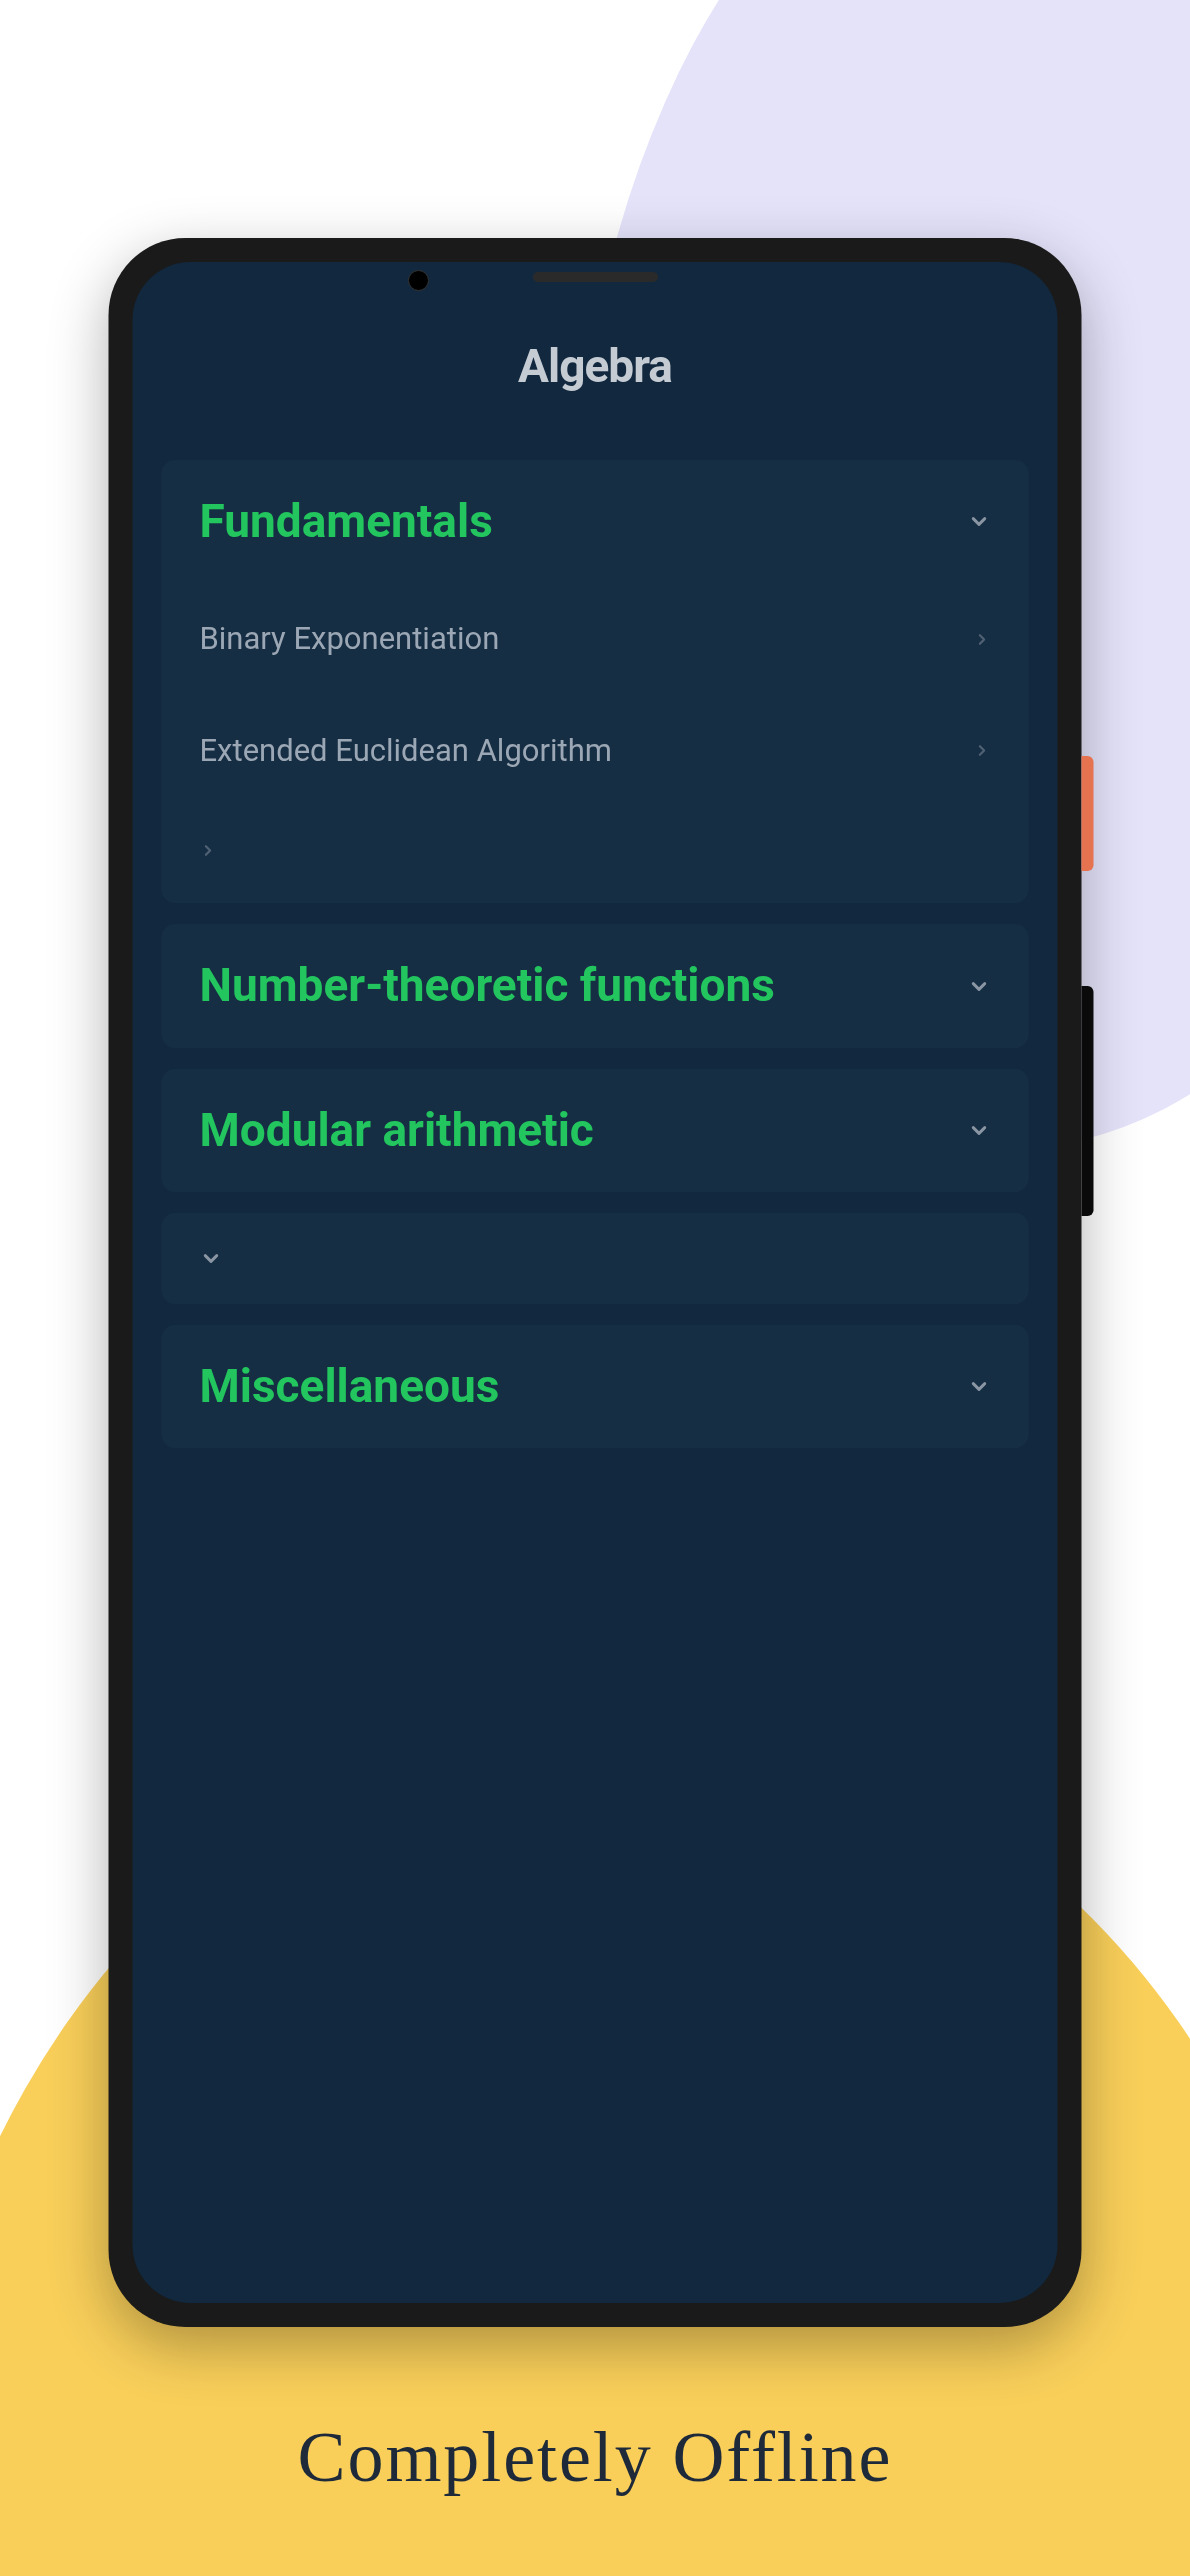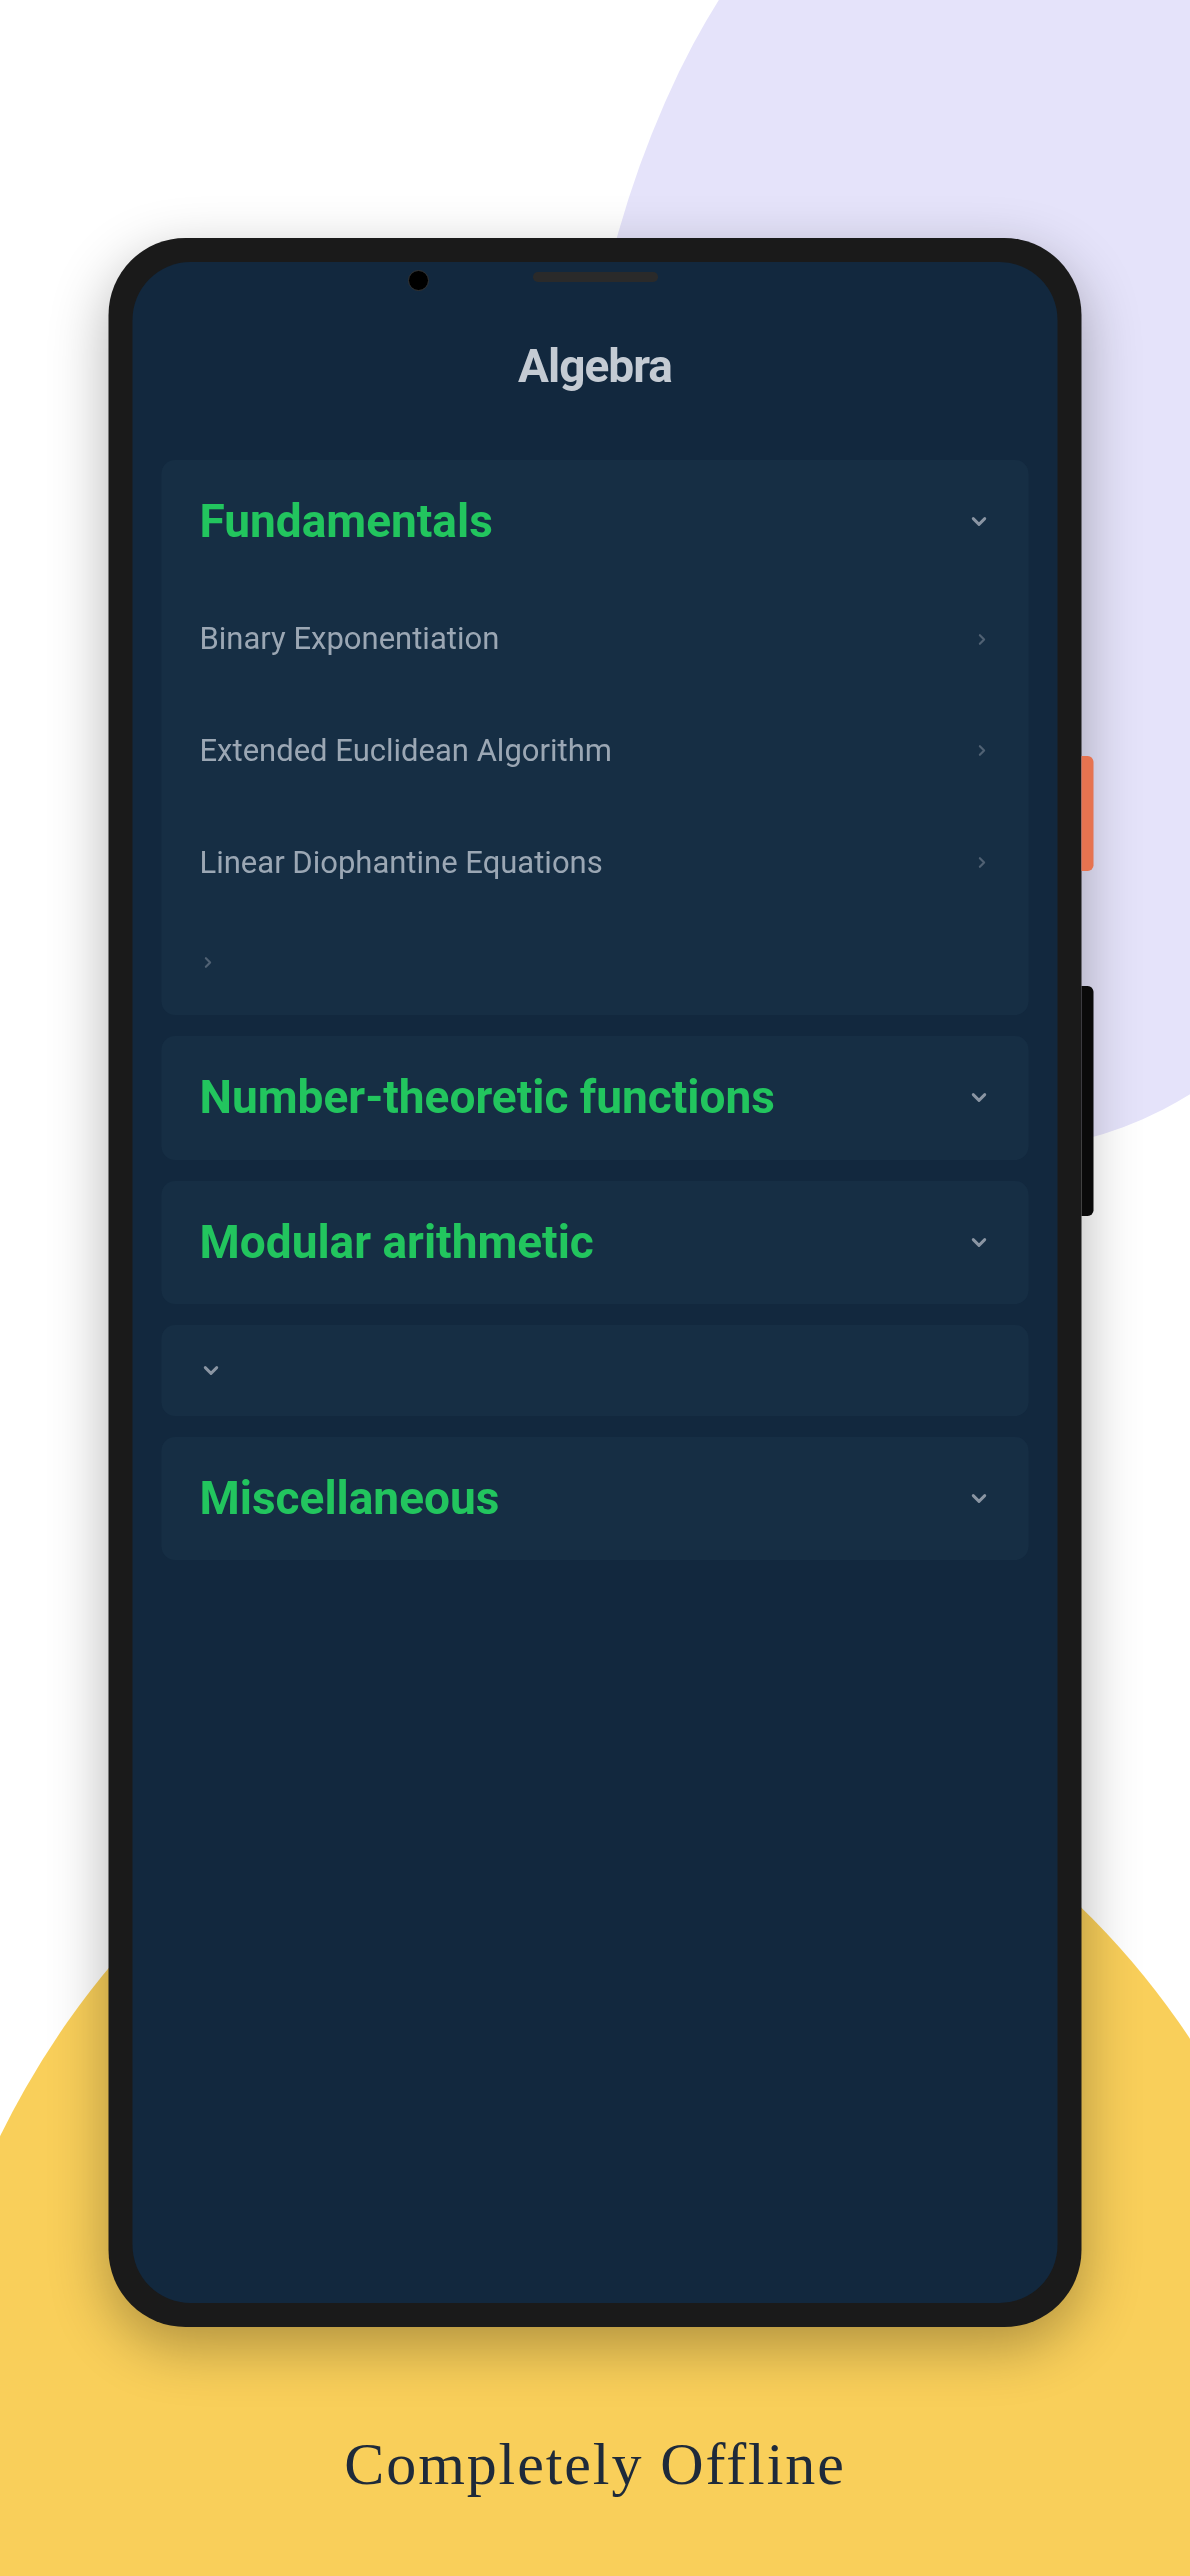--- a/index.html
+++ b/index.html
@@ -190,21 +190,21 @@
   width: 100%;
   height: 100%;
 }
 
 .tagline {
   position: absolute;
   bottom: 77px;
   left: 0;
   right: 0;
   text-align: center;
-  font-size: 60px;
+  font-size: 72px;
   font-weight: 400;
   color: #1e2a3a;
   z-index: 5;
   font-family: Georgia, "Times New Roman", serif;
   letter-spacing: 1.9px;
 }
 </style>
 </head>
 <body>
 
@@ -239,30 +239,24 @@
                       <polyline points="9 18 15 12 9 6"></polyline>
                     </svg></div>
                 </div>
                 <div class="list-item">
                   <div class="list-item-label">Extended Euclidean Algorithm</div>
                   <div class="chevron-right"><svg viewBox="0 0 24 24" fill="none" stroke="#8a95a3" stroke-width="3" stroke-linecap="round" stroke-linejoin="round">
                       <polyline points="9 18 15 12 9 6"></polyline>
                     </svg></div>
                 </div>
                 <div class="list-item">
-                  <div class="list-item-label">Linear Diophantine Equations</div>
                   <div class="chevron-right"><svg viewBox="0 0 24 24" fill="none" stroke="#8a95a3" stroke-width="3" stroke-linecap="round" stroke-linejoin="round">
                       <polyline points="9 18 15 12 9 6"></polyline>
                     </svg></div>
                 </div>
-                <div class="list-item">
-                  <div class="chevron-right"><svg viewBox="0 0 24 24" fill="none" stroke="#8a95a3" stroke-width="3" stroke-linecap="round" stroke-linejoin="round">
-                      <polyline points="9 18 15 12 9 6"></polyline>
-                    </svg></div>
-                </div>
               </div>
             </div>
             <div class="section-card">
               <div class="section-header">
                 <div class="section-title">Number-theoretic functions</div>
                 <div class="chevron-down"><svg viewBox="0 0 24 24" fill="none" stroke="#8a95a3" stroke-width="3" stroke-linecap="round" stroke-linejoin="round">
                     <polyline points="6 9 12 15 18 9"></polyline>
                   </svg></div>
               </div>
             </div>

